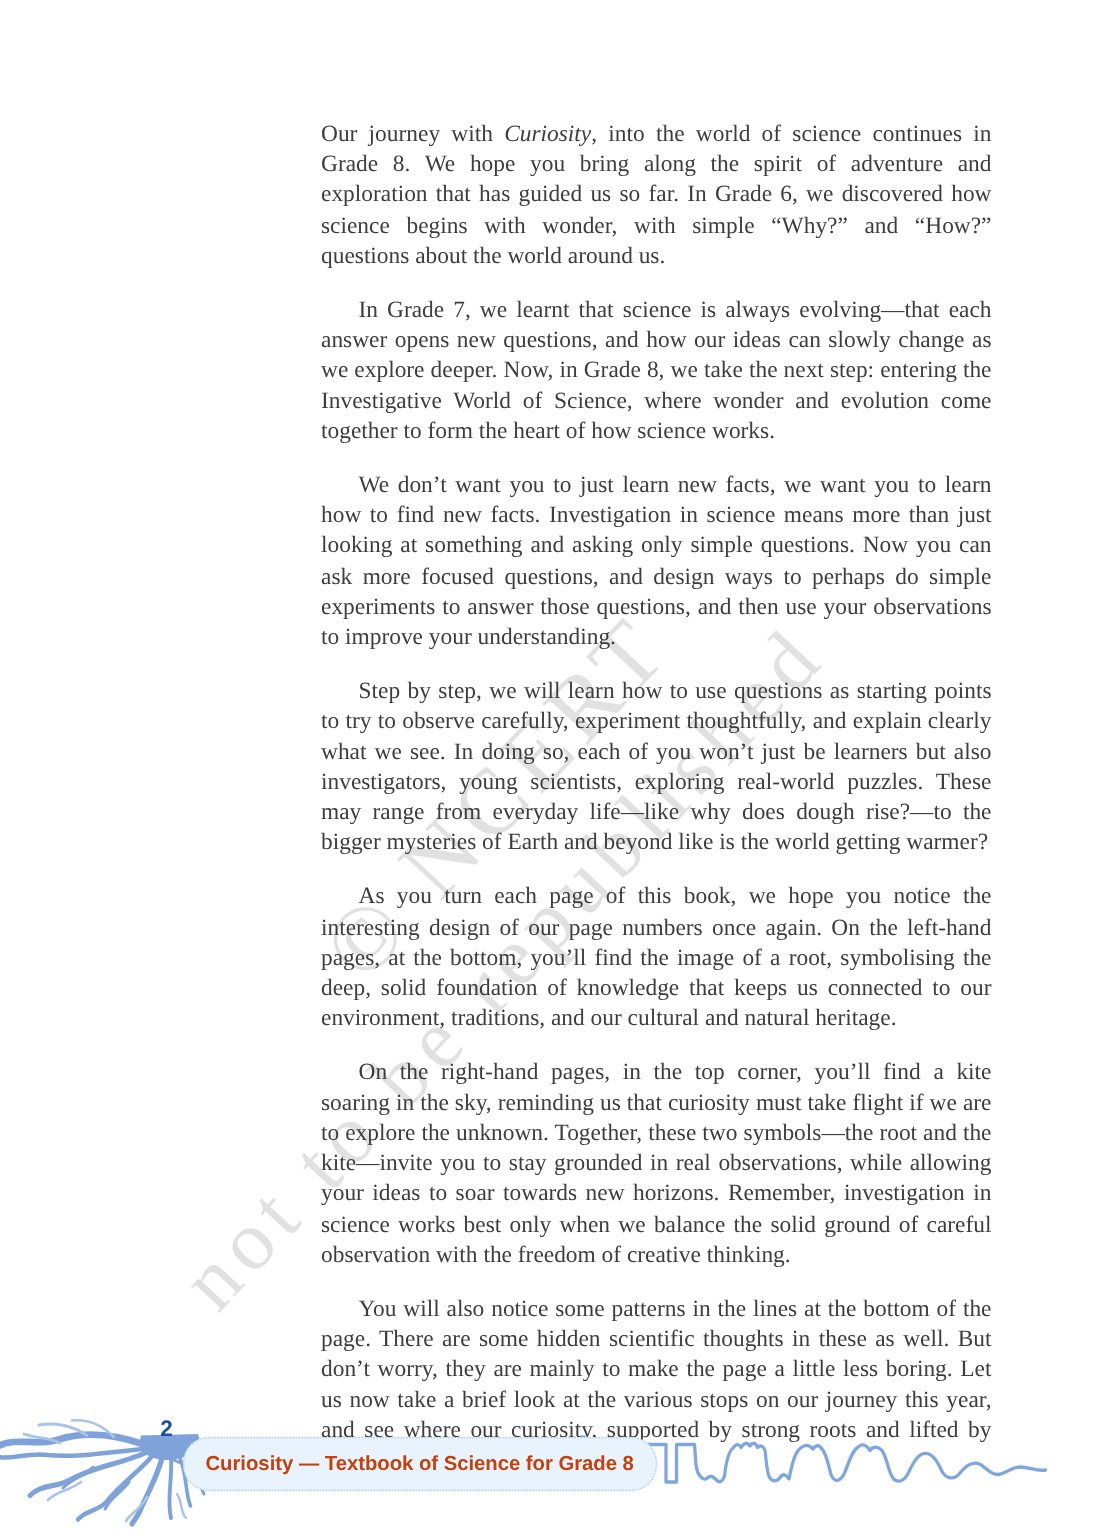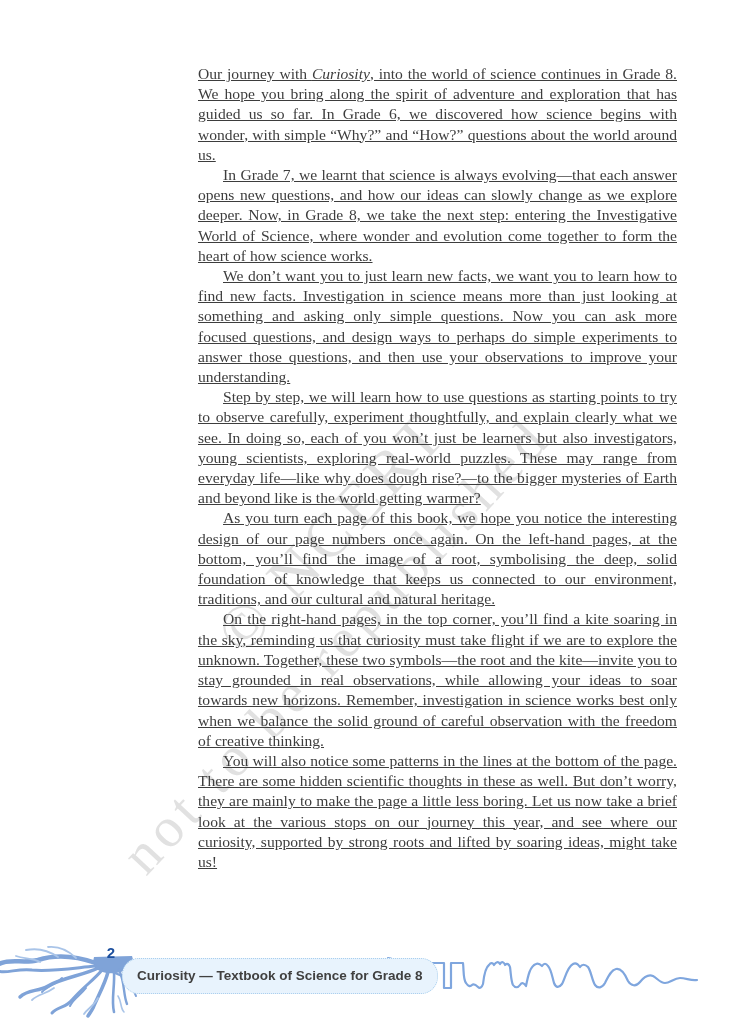--- a/index.html
+++ b/index.html
@@ -28,39 +28,39 @@
   
   .text-block{
     position:absolute;
     left:198px;top:64px;width:479px;
     z-index:2;
     color:#3d3d3d;
     font-size:15.6px;
     line-height:20.2px;
     text-align:justify;
   }
-  .text-block p{margin:0;text-indent:25px;text-decoration:underline;}
+  .text-block p{margin:16px;text-indent:25px;}
   .text-block p.first{text-indent:0;}
   
   .root-svg{position:absolute;left:-2px;top:940px;z-index:2;}
   .page-number{
     position:absolute;left:96px;top:944px;width:30px;
     text-align:center;
     font-family:"Liberation Sans", sans-serif;
     font-weight:bold;font-size:15px;color:#1c4f9e;z-index:4;
   }
   .footer-label{
     position:absolute;left:122px;top:958px;height:34px;
     padding:0 14px;
     background:#e8f3fd;
     border:1.5px dotted #a9cfee;
     border-radius:17px;
     line-height:33px;
     font-family:"Liberation Sans", sans-serif;
-    font-weight:bold;font-size:13.5px;color:#404040;
+    font-weight:bold;font-size:13.5px;color:#c2410c;
     z-index:3;
     white-space:nowrap;
   }
   .wave-svg{position:absolute;left:0;top:0;z-index:2;}
 </style>
 </head>
 <body>
 
 <div class="page">
 

